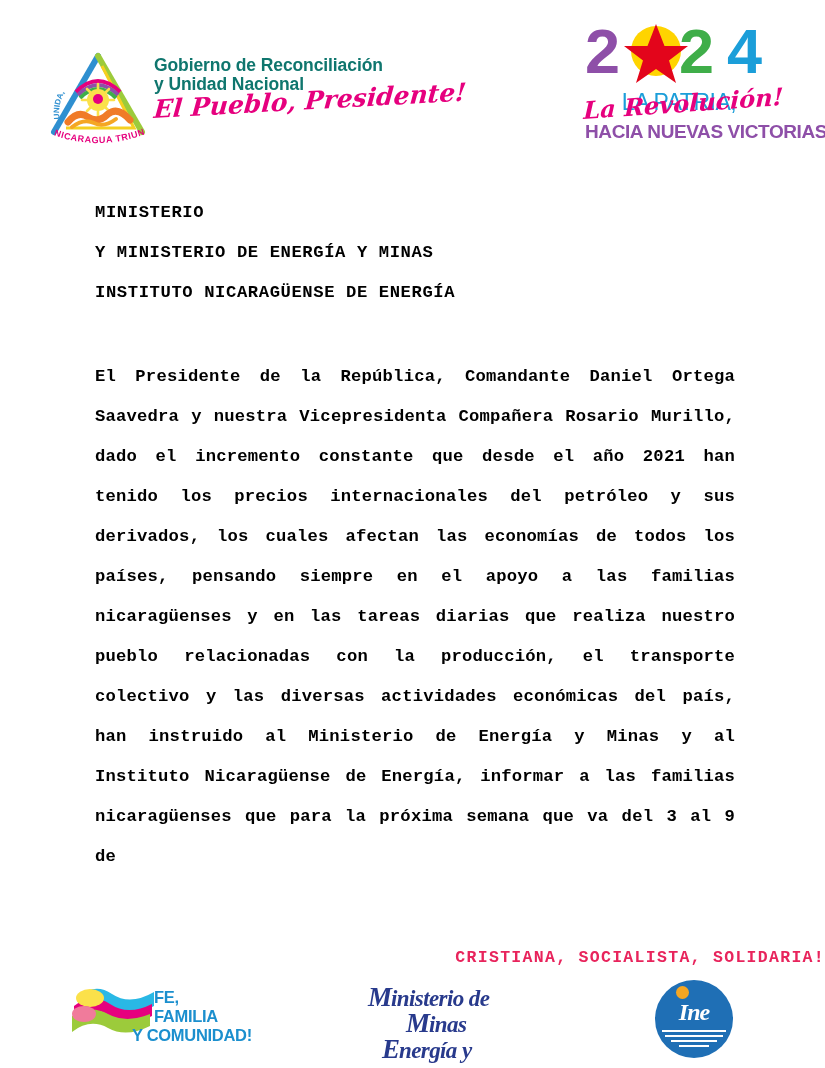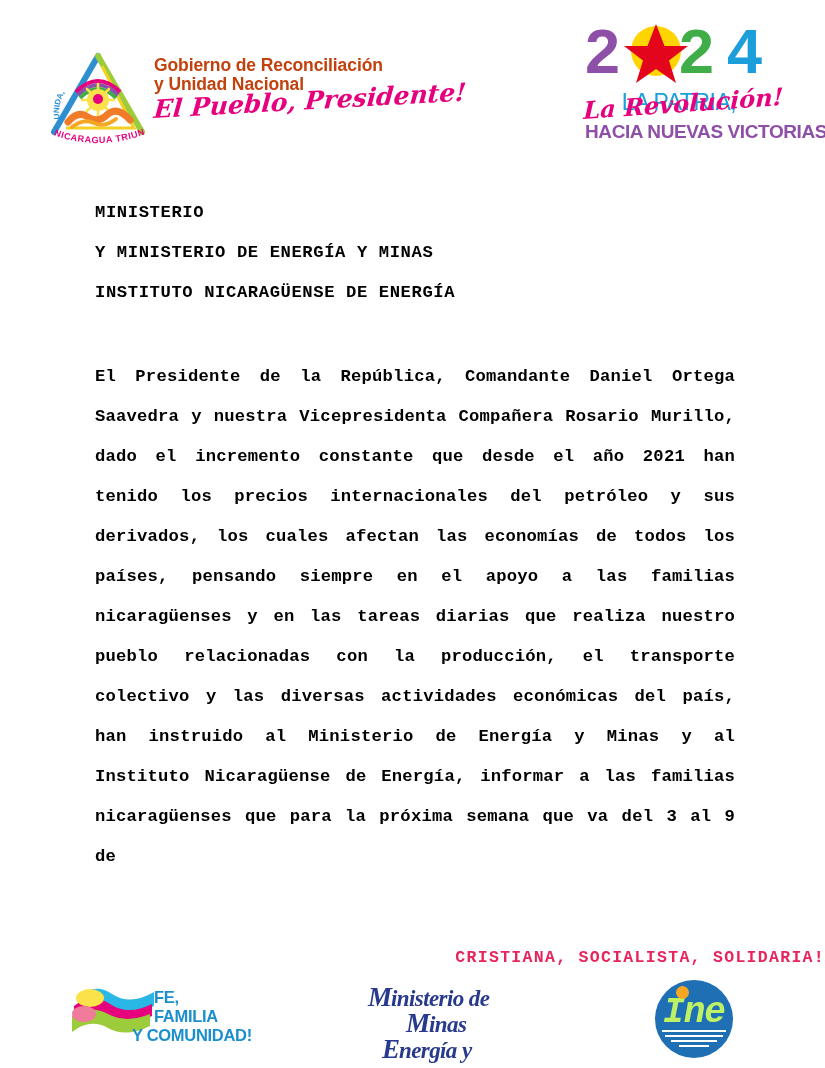--- a/index.html
+++ b/index.html
@@ -42,21 +42,21 @@
     position: absolute;
     left: 108px;
     top: 8px;
     width: 300px;
   }
   .gov-line1, .gov-line2 {
     font-family: "Liberation Sans", sans-serif;
     font-weight: bold;
     font-size: 17.5px;
     line-height: 19px;
-    color: #c2410c;
+    color: #0f766e;
     letter-spacing: -0.1px;
     white-space: nowrap;
   }
   .gov-script {
     margin-top: 2px;
     font-family: "DejaVu Serif", serif;
     font-style: italic;
     font-weight: bold;
     font-size: 25px;
     line-height: 28px;
@@ -277,26 +277,26 @@
     height: 13px;
     border-radius: 50%;
     background: #F5A623;
     z-index: 3;
   }
   .ine-text {
     position: absolute;
     left: 0; top: 17px;
     width: 78px;
     text-align: center;
-    font-family: Liberation Mono, monospace;
+    font-family: Liberation Serif, serif;
     font-style: italic;
     font-weight: bold;
-    font-size: 36px;
+    font-size: 24px;
     line-height: 31px;
-    color: #bef264;
+    color: #ffffff;
     letter-spacing: -1px;
     z-index: 2;
   }
   .ine-stripes {
     position: absolute;
     left: 0;
     bottom: 10px;
     width: 78px;
     height: 18px;
     z-index: 2;

